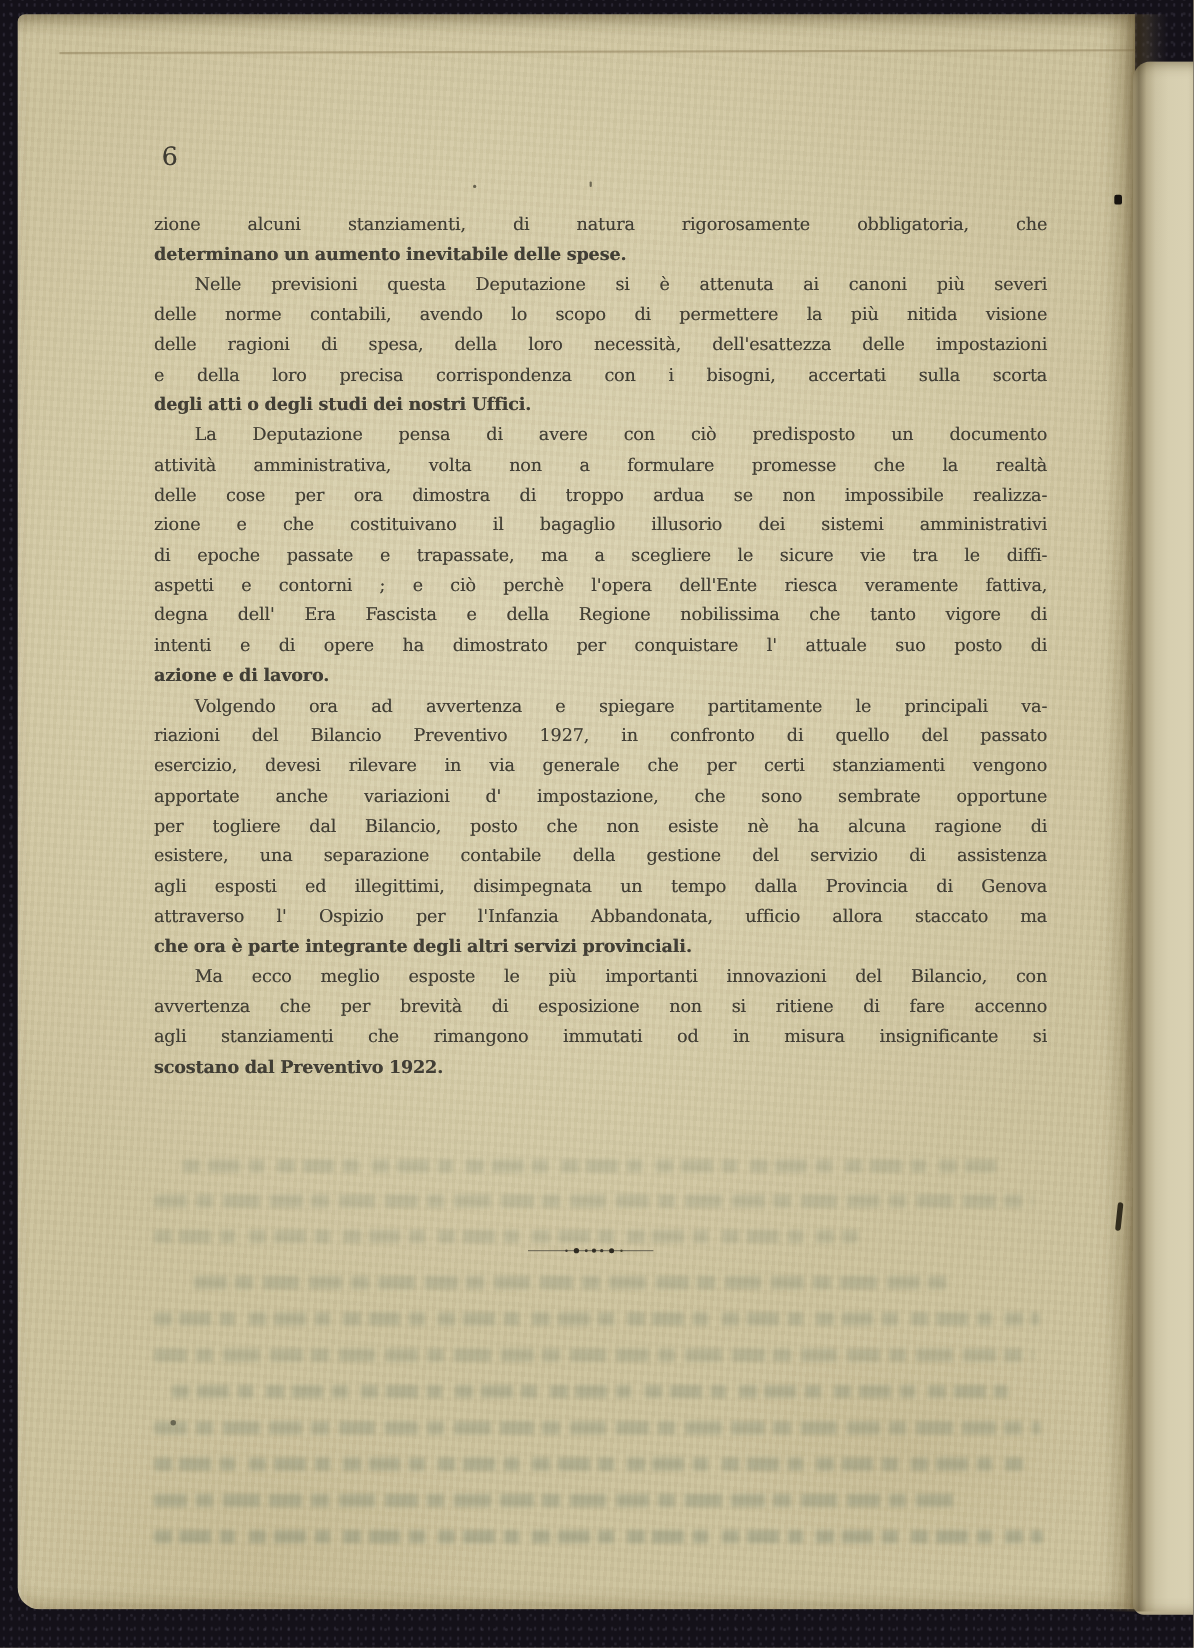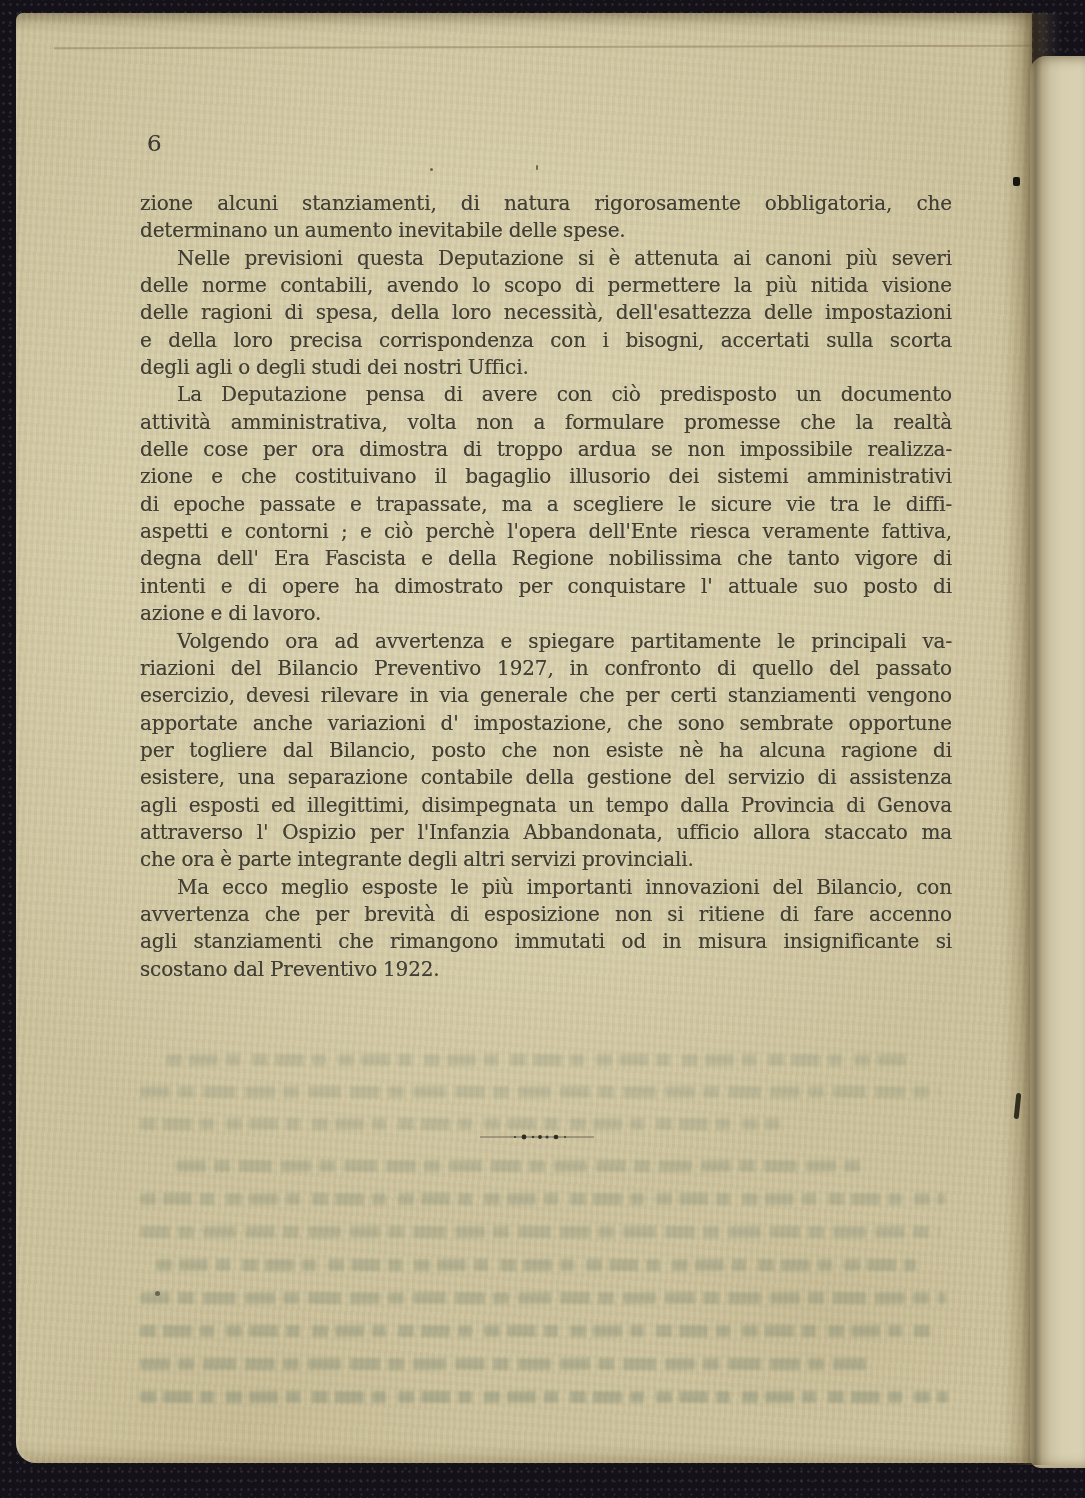--- a/index.html
+++ b/index.html
@@ -60,35 +60,35 @@
     color: #3f3c33;
     text-shadow: 0 0 0.5px rgba(60,55,45,0.6);
   }
 
   
   .text-block {
     position: absolute;
     left: 124px; top: 177px;
     width: 812px;
     color: #413e35;
-    font-size: 20px;
+    font-size: 16px;
     text-shadow: 0 0 0.5px rgba(63,58,47,0.55);
   }
   .paragraph { margin: 0; }
   .line {
     height: 27.35px;
     line-height: 27.35px;
     text-align: justify;
     text-align-last: justify;
     word-spacing: -0.3px;
     letter-spacing: -0.15px;
     white-space: nowrap;
     overflow: visible;
   }
-  .line.last { text-align-last: left; white-space: normal; }
+  .line.last { text-align-last: left; white-space: normal; font-weight: bold; }
   .line.indent { text-indent: 37px; }
 
   
   .divider {
     position: absolute;
     left: 461px; top: 1118px;
     width: 120px; height: 12px;
   }
 
   
@@ -167,21 +167,21 @@
   <div class="text-block">
       <div class="paragraph">
         <div class="line">zione alcuni stanziamenti, di natura rigorosamente obbligatoria, che</div>
         <div class="line last">determinano un aumento inevitabile delle spese.</div>
       </div>
       <div class="paragraph">
         <div class="line indent">Nelle previsioni questa Deputazione si è attenuta ai canoni più severi</div>
         <div class="line">delle norme contabili, avendo lo scopo di permettere la più nitida visione</div>
         <div class="line">delle ragioni di spesa, della loro necessità, dell'esattezza delle impostazioni</div>
         <div class="line">e della loro precisa corrispondenza con i bisogni, accertati sulla scorta</div>
-        <div class="line last">degli agli o degli studi dei nostri Uffici.</div>
+        <div class="line last">degli atti o degli studi dei nostri Uffici.</div>
       </div>
       <div class="paragraph">
         <div class="line indent">La Deputazione pensa di avere con ciò predisposto un documento</div>
         <div class="line">attività amministrativa, volta non a formulare promesse che la realtà</div>
         <div class="line">delle cose per ora dimostra di troppo ardua se non impossibile realizza-</div>
         <div class="line">zione e che costituivano il bagaglio illusorio dei sistemi amministrativi</div>
         <div class="line">di epoche passate e trapassate, ma a scegliere le sicure vie tra le diffi-</div>
         <div class="line">aspetti e contorni ; e ciò perchè l'opera dell'Ente riesca veramente fattiva,</div>
         <div class="line">degna dell' Era Fascista e della Regione nobilissima che tanto vigore di</div>
         <div class="line">intenti e di opere ha dimostrato per conquistare l' attuale suo posto di</div>

